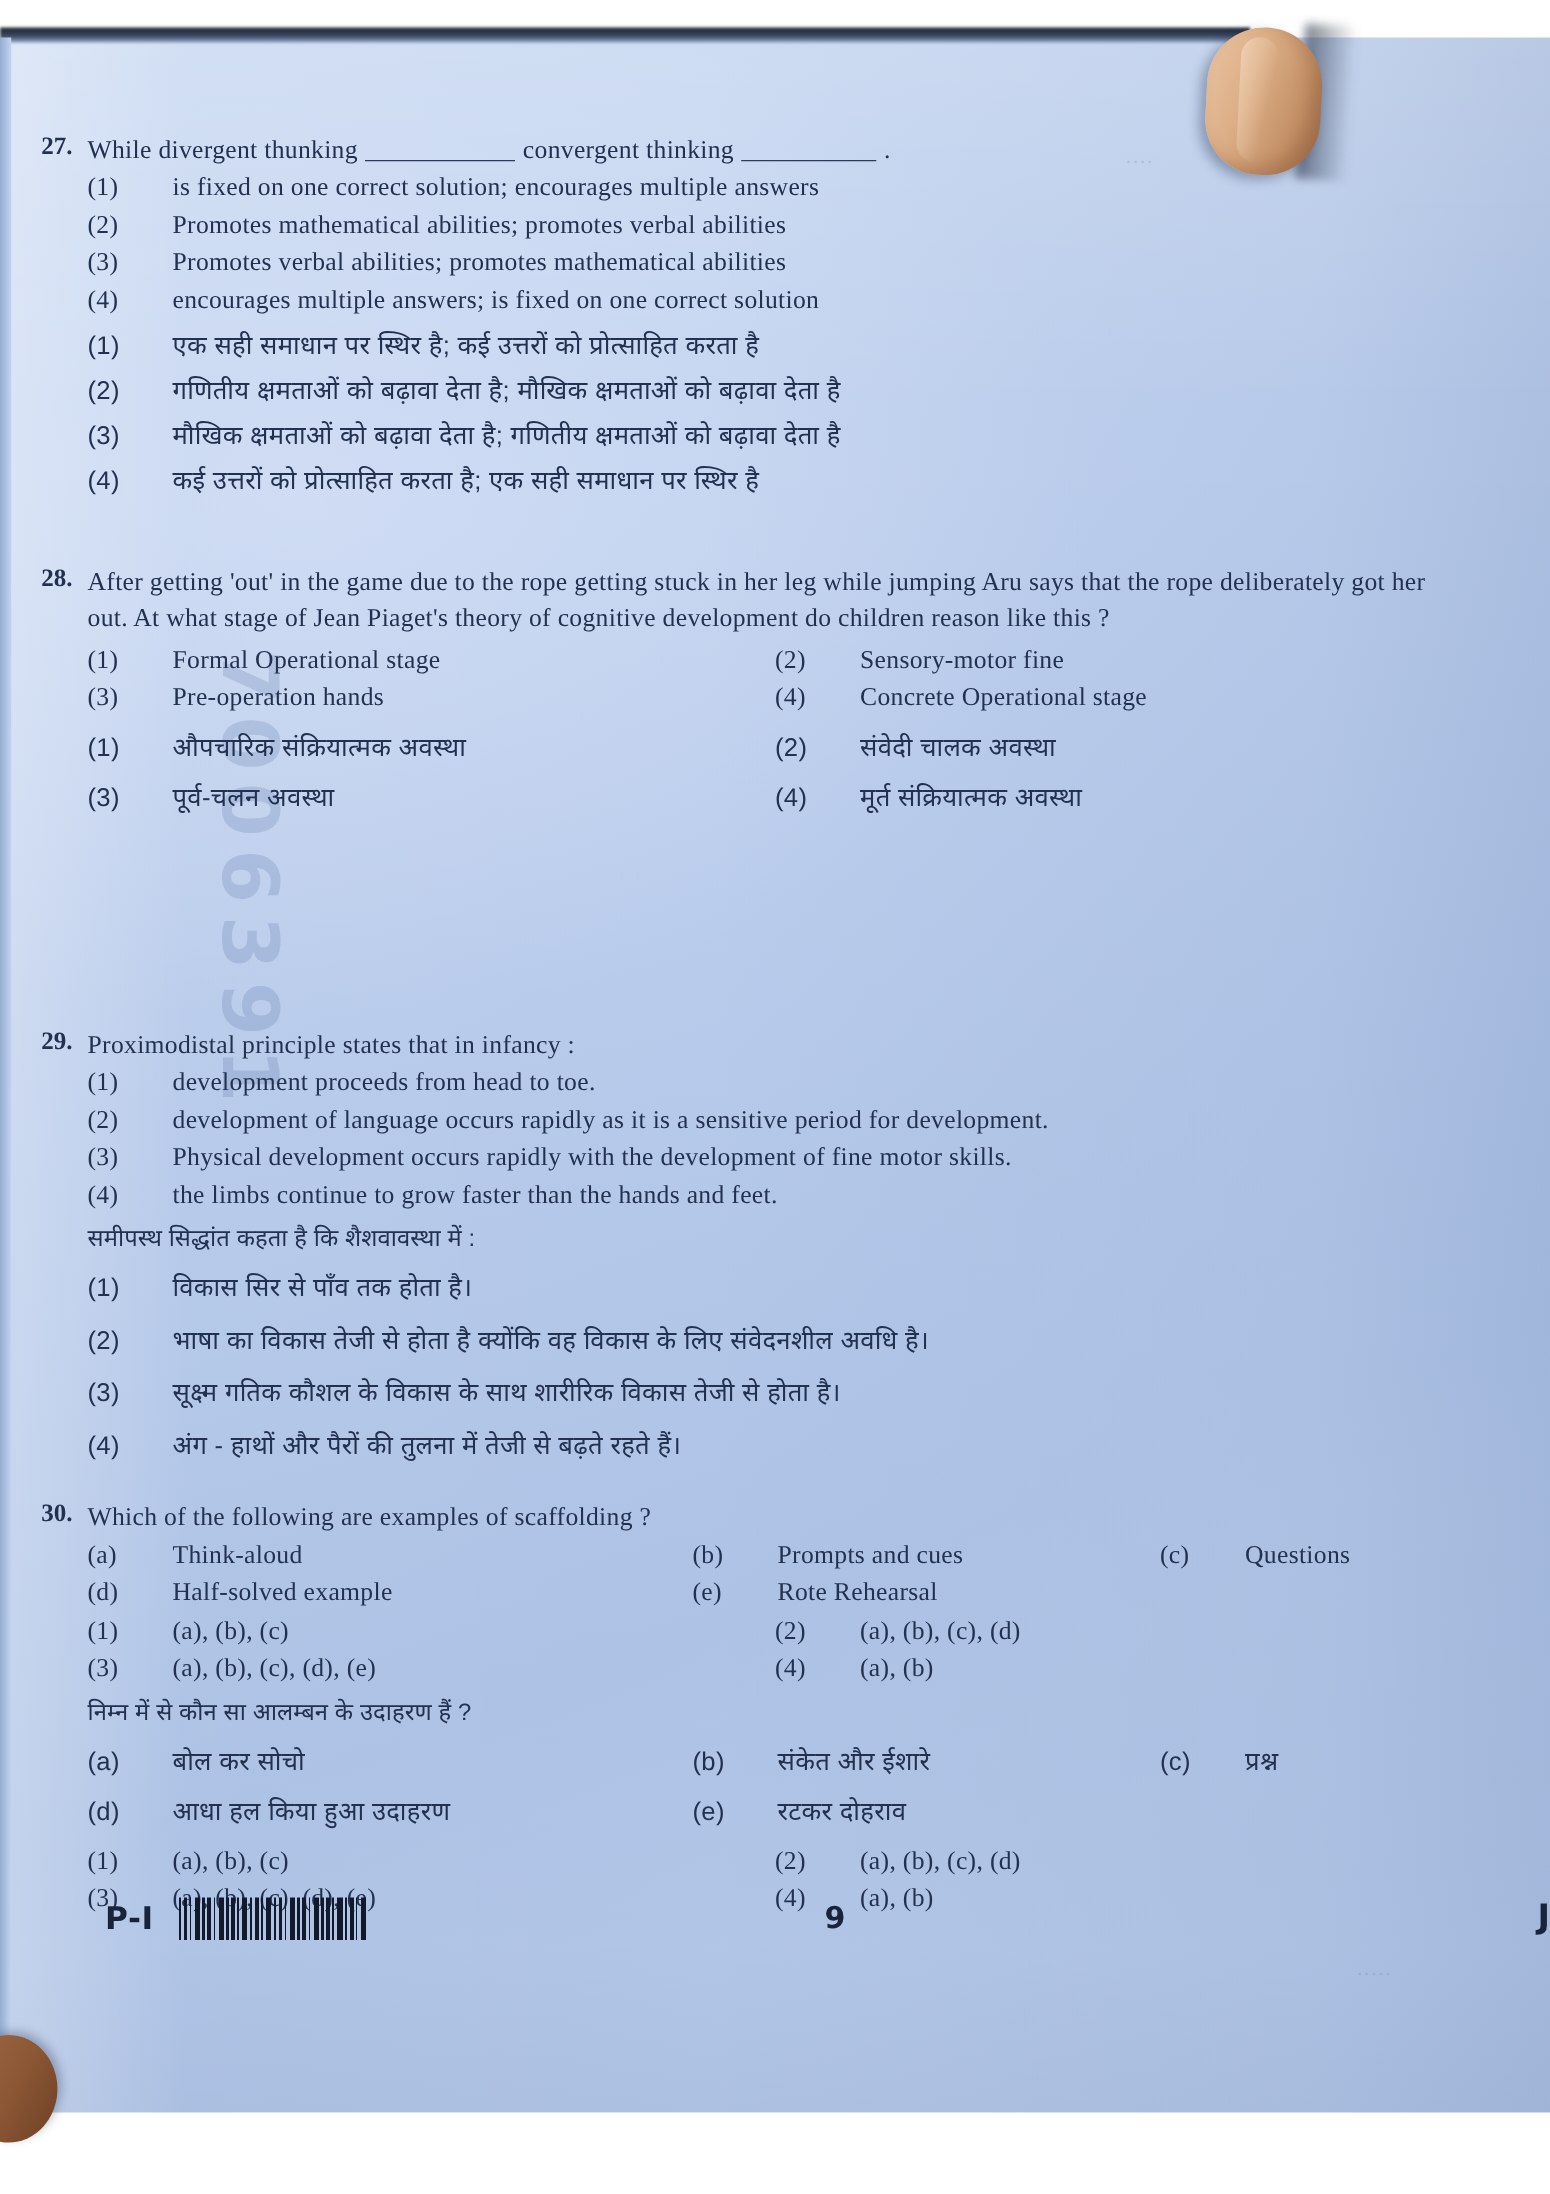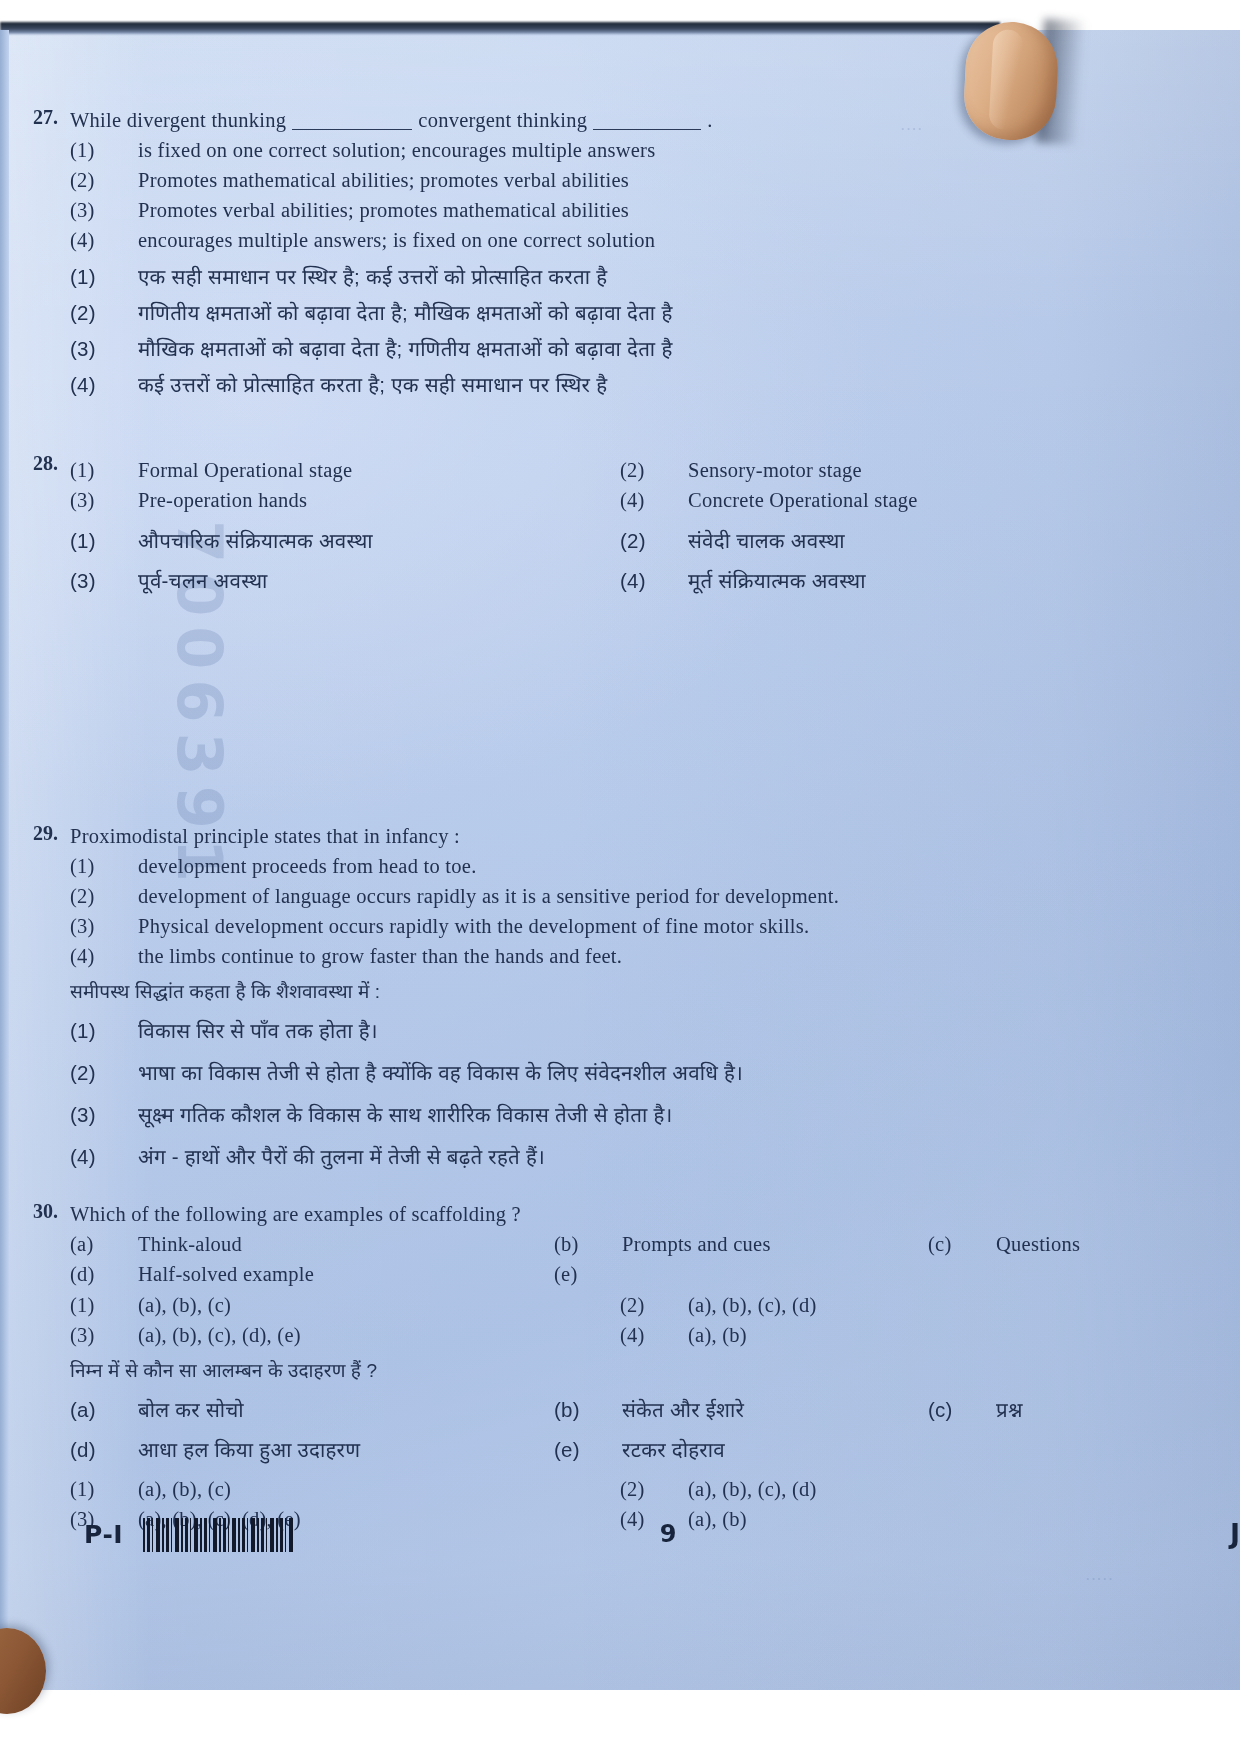--- a/index.html
+++ b/index.html
@@ -325,36 +325,37 @@
             </div>
           </div>
         </div>
       </div>
     </div>
 
     <div class="q-block" style="top:452px;">
       <div class="row">
         <div class="qnum">28.</div>
         <div class="qbody">
+          <div class="stem">After getting 'out' in the game due to the rope getting stuck in her leg while jumping Aru says that the rope deliberately got her out.  At what stage of Jean Piaget's theory of cognitive development do children reason like this ?</div>
 
           <div class="optlist two-col" style="margin-top:4px;">
             <div class="col">
               <div class="opt">
                 <div class="lbl">(1)</div>
                 <div class="txt">Formal Operational stage</div>
               </div>
               <div class="opt">
                 <div class="lbl">(3)</div>
                 <div class="txt">Pre-operation hands</div>
               </div>
             </div>
             <div class="col">
               <div class="opt">
                 <div class="lbl">(2)</div>
-                <div class="txt">Sensory-motor stage</div>
+                <div class="txt">Sensory-motor fine</div>
               </div>
               <div class="opt">
                 <div class="lbl">(4)</div>
                 <div class="txt">Concrete Operational stage</div>
               </div>
             </div>
           </div>
 
 
           <div class="optlist two-col" style="margin-top:10px;">
@@ -453,20 +454,21 @@
                 <div class="txt">Questions</div>
               </div>
             </div>
             <div class="cols3">
               <div class="c1 opt">
                 <div class="lbl">(d)</div>
                 <div class="txt">Half-solved example</div>
               </div>
               <div class="c2 opt">
                 <div class="lbl">(e)</div>
+                <div class="txt">Rote Rehearsal</div>
               </div>
               <div class="c3"></div>
             </div>
           </div>
 
           <div class="optlist two-col">
             <div class="col">
               <div class="opt">
                 <div class="lbl">(1)</div>
                 <div class="txt">(a), (b), (c)</div>

